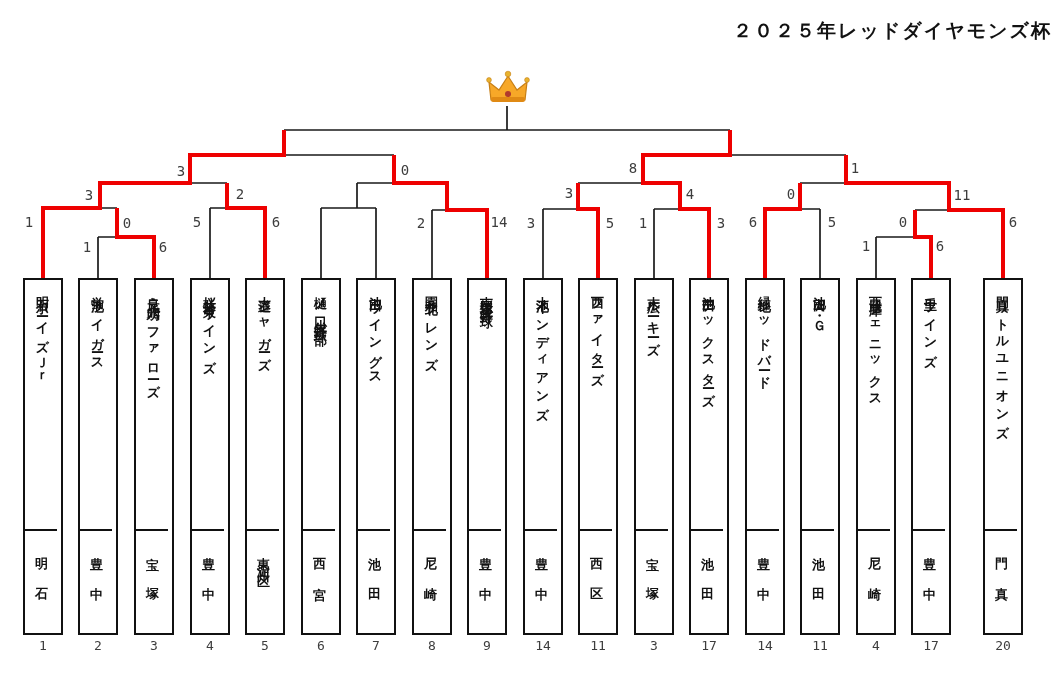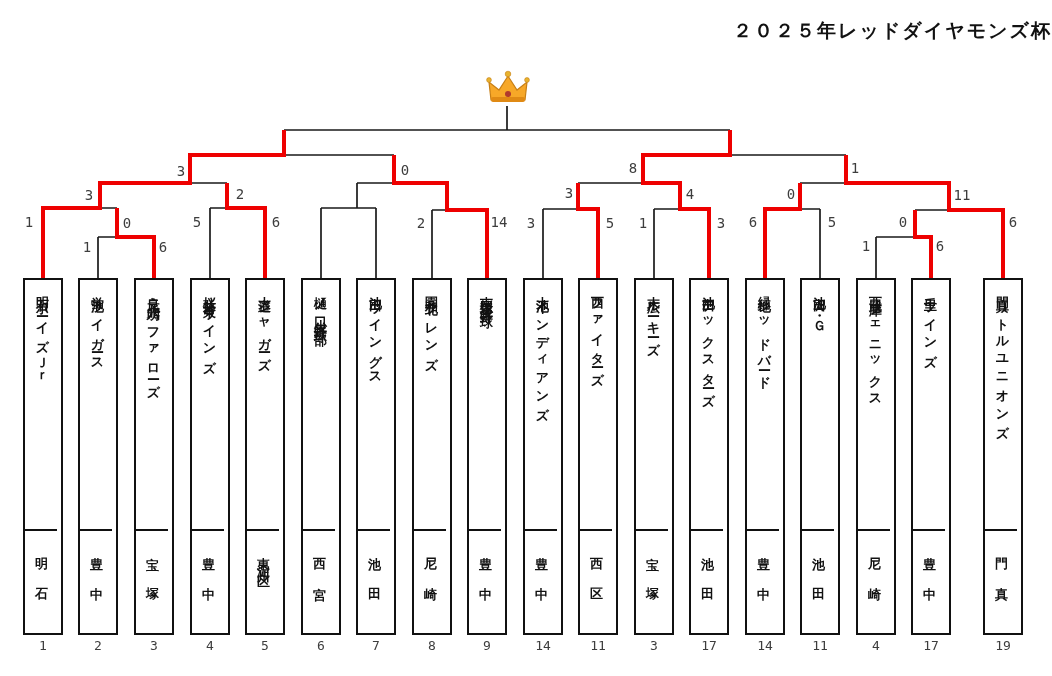--- a/index.html
+++ b/index.html
@@ -179,15 +179,15 @@
   <span class="tnum" style="left:412px">8</span>
   <span class="tnum" style="left:467px">9</span>
   <span class="tnum" style="left:523px">14</span>
   <span class="tnum" style="left:578px">11</span>
   <span class="tnum" style="left:634px">3</span>
   <span class="tnum" style="left:689px">17</span>
   <span class="tnum" style="left:745px">14</span>
   <span class="tnum" style="left:800px">11</span>
   <span class="tnum" style="left:856px">4</span>
   <span class="tnum" style="left:911px">17</span>
-  <span class="tnum" style="left:983px">19</span>
+  <span class="tnum" style="left:983px">20</span>
 
 </div>
 
 </body></html>

